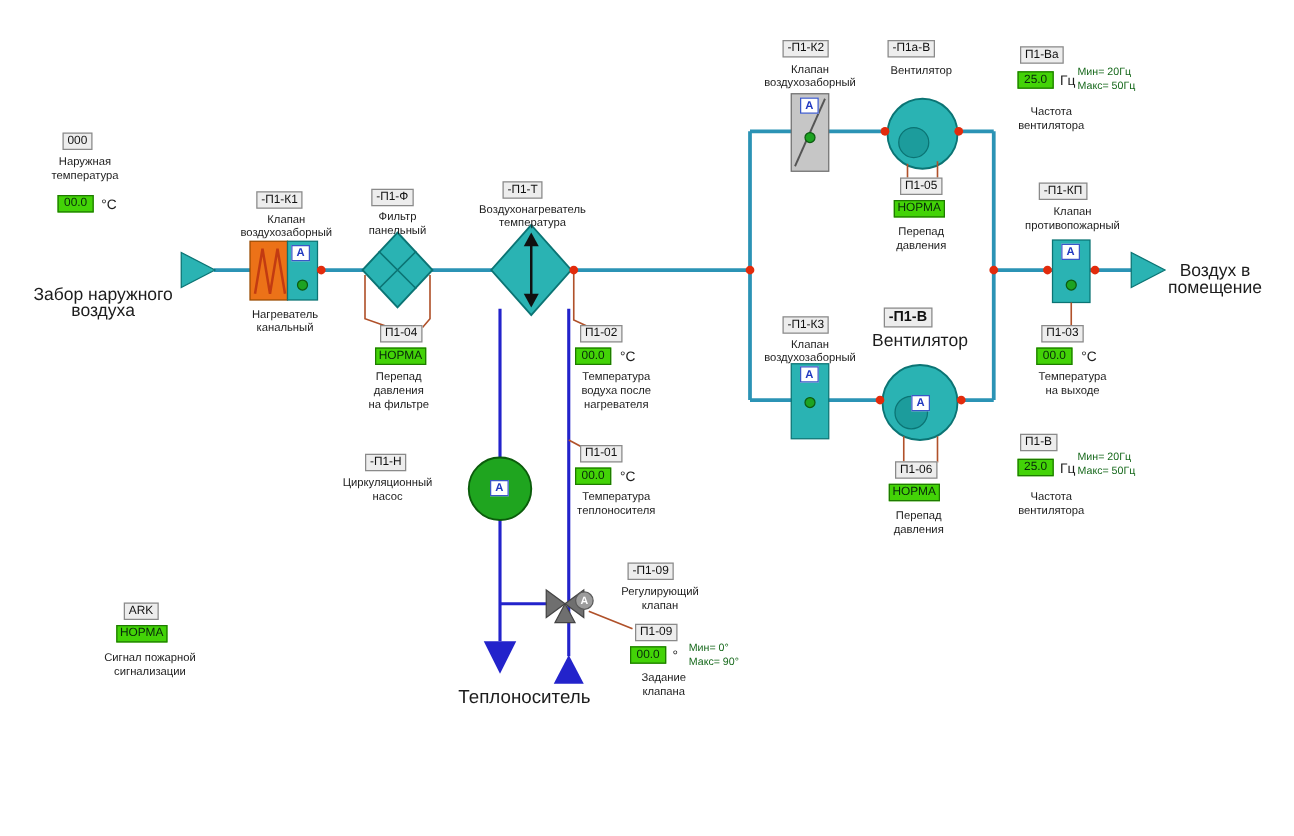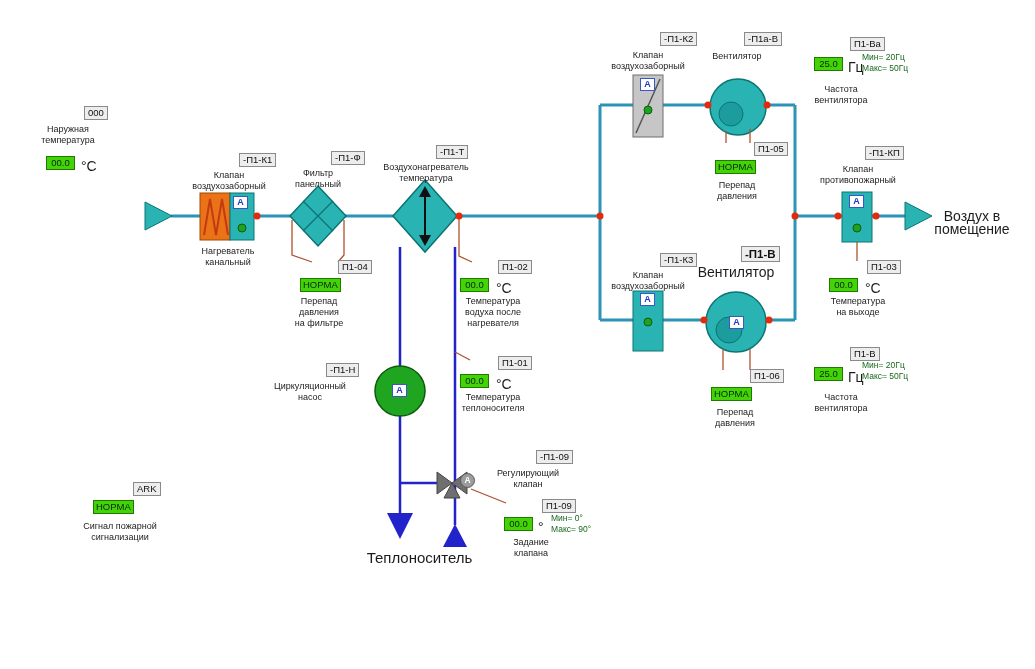--- a/index.html
+++ b/index.html
@@ -1,31 +1,31 @@
 <!DOCTYPE html>
 <html><head>
 <meta charset="utf-8">
 <style>
   * { margin:0; padding:0; box-sizing:border-box; }
   html,body { background:#ffffff; font-family:"Liberation Sans", sans-serif; }
   #stage { position:relative; width:1035px; height:669px; background:#ffffff; overflow:hidden; }
   #schem { position:absolute; left:0; top:0; }
 
   .badge { position:absolute; background:#ededed; border:1px solid #8a8a8a; font-size:9.5px;
-           line-height:12px; padding:0 3px; color:#111; white-space:nowrap; z-index:5;margin-left:34px; }
+           line-height:12px; padding:0 3px; color:#111; white-space:nowrap; z-index:5; }
   .badge.big { font-size:11.5px; line-height:14px; font-weight:bold; }
   .gval { position:absolute; background:#43d307; border:1px solid #1e7a00; font-size:9.5px;
           line-height:12px; padding:0 2px; min-width:29px; text-align:center; color:#07280b;
           z-index:5; white-space:nowrap; }
   .lbl { position:absolute; font-size:9px; line-height:11px; color:#1c1c1c; text-align:center;
          white-space:pre-line; z-index:5; }
   .lbl.md { font-size:14px; line-height:12.5px; }
   .lbl.lg { font-size:15px; line-height:13px; }
   .lbl.big { font-size:14px; line-height:16px; }
-  .unit { position:absolute; font-size:14px; color:#1c1c1c; z-index:5; white-space:nowrap; }
+  .unit { position:absolute; font-size:11px; color:#1c1c1c; z-index:5; white-space:nowrap; }
   .minmax { position:absolute; font-size:8.5px; line-height:11px; color:#17691c;
             white-space:pre-line; z-index:5; }
   .abox { position:absolute; width:15px; height:13px; background:#ffffff; border:1px solid #3a57c8;
           color:#2038c0; font-size:9px; font-weight:bold; text-align:center; line-height:11px; z-index:6; }
   .acirc { position:absolute; width:15px; height:15px; border-radius:50%; background:#9c9c9c;
            border:1px solid #5a5a5a; color:#ffffff; font-size:8.5px; font-weight:bold;
            text-align:center; line-height:13px; z-index:6; }
   .caption { position:absolute; left:0; right:0; top:606px; text-align:center; font-size:17px;
              font-style:italic; font-weight:bold; color:#1b1b1b; z-index:5; }
 </style>
@@ -135,20 +135,22 @@
       <circle cx="857" cy="228" r="4"></circle>
     </g>
   </svg>
 
   <div class="badge" style="left:50px;top:106px">000</div>
   <div class="lbl" style="left:24px;top:124px;width:88px">Наружная
 температура</div>
   <div class="gval" style="left:46px;top:156px">00.0</div>
   <div class="unit" style="left:81px;top:158px">°C</div>
 
+  <div class="lbl md" style="left:10px;top:229px;width:145px">Забор наружного
+воздуха</div>
 
   <div class="badge" style="left:205px;top:153px">-П1-К1</div>
   <div class="lbl" style="left:186px;top:170px;width:86px">Клапан
 воздухозаборный</div>
   <div class="lbl" style="left:184px;top:246px;width:88px">Нагреватель
 канальный</div>
   <div class="abox" style="left:233px;top:196px">A</div>
 
   <div class="badge" style="left:297px;top:151px">-П1-Ф</div>
   <div class="lbl" style="left:282px;top:168px;width:72px">Фильтр

